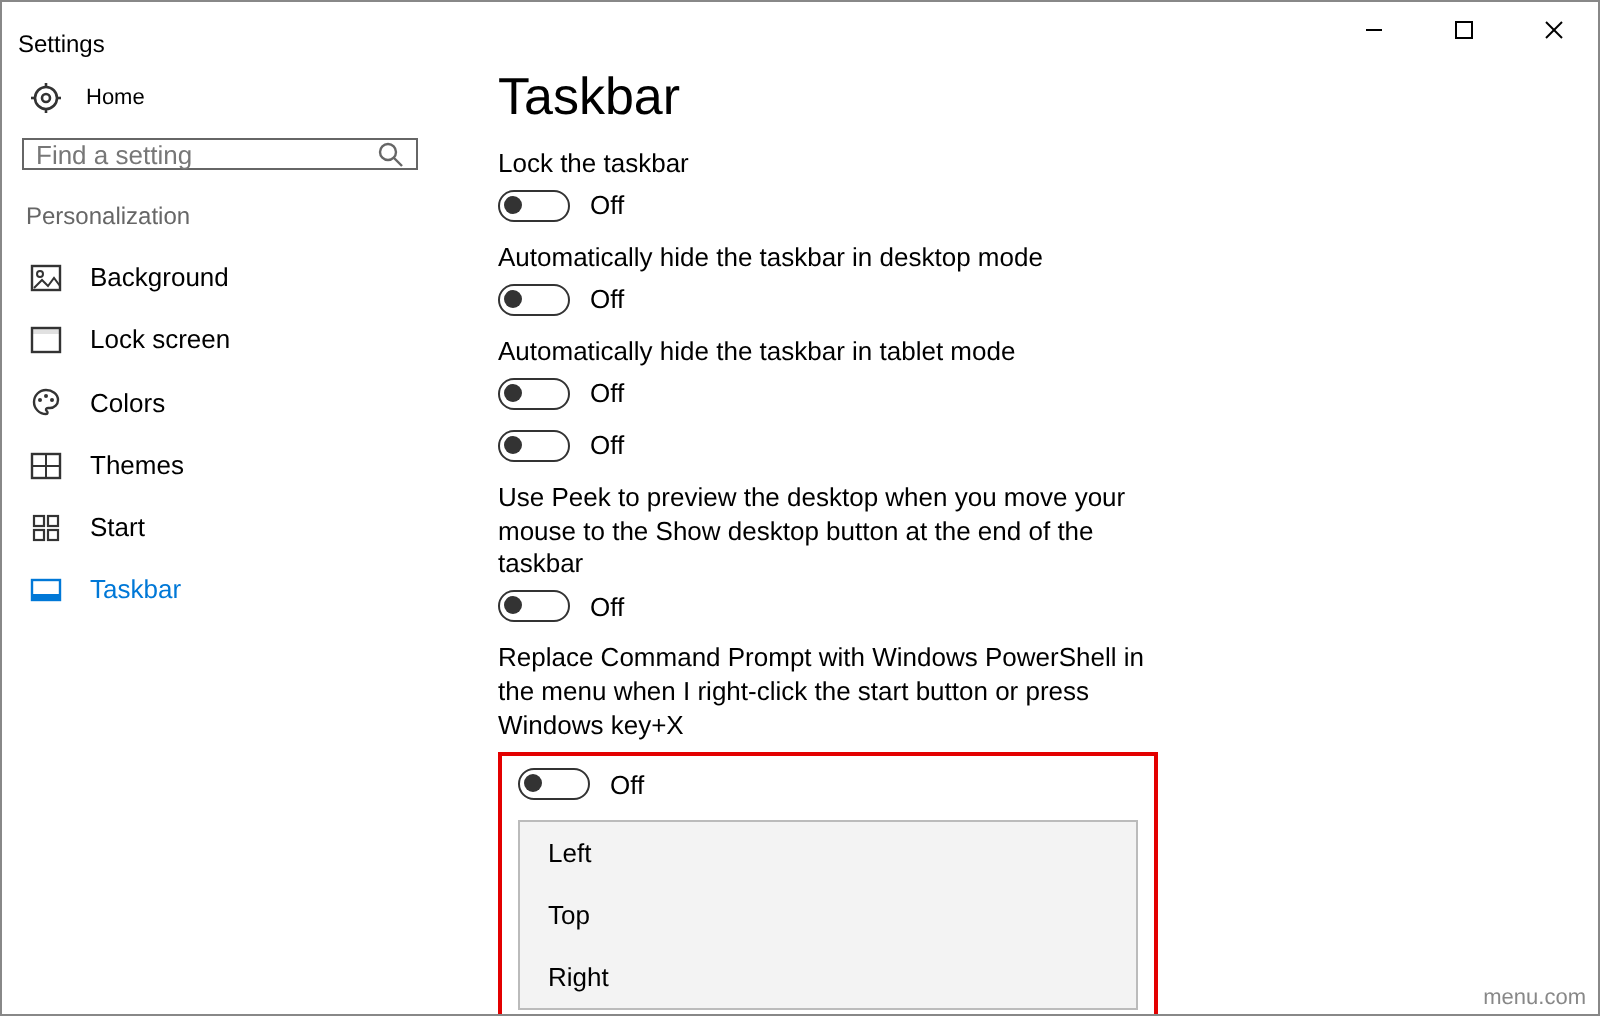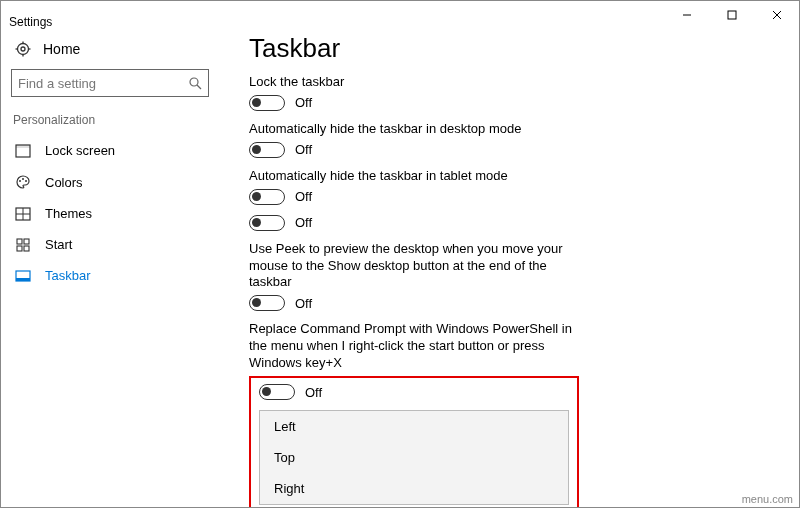--- a/index.html
+++ b/index.html
@@ -46,32 +46,32 @@
     overflow: hidden;
   }
   .sidebar {
     width: 218px;
     padding: 6px 0 0 0;
   }
   .home-row {
     display: flex;
     align-items: center;
     padding: 6px 12px 12px 12px;
-    font-size: 14px;
+    font-size: 11px;
   }
   .home-row .gear {
     width: 20px;
     display: inline-flex;
     justify-content: center;
     margin-right: 10px;
   }
   .search {
     margin: 0 10px 12px 10px;
     border: 1px solid #666;
-    height: 28px;
+    height: 16px;
     display: flex;
     align-items: center;
     padding: 0 6px;
     color: #777;
   }
   .search span.placeholder { flex: 1; font-size: 13px; }
   .sect-header {
     padding: 4px 12px 8px 12px;
     color: #666;
     font-size: 12px;
@@ -200,20 +200,30 @@
         <span>
           <svg width="14" height="14" viewBox="0 0 14 14">
               <circle cx="6" cy="6" r="4" fill="none" stroke="#666" stroke-width="1.2"></circle>
               <line x1="9" y1="9" x2="13" y2="13" stroke="#666" stroke-width="1.2"></line>
             </svg>
         </span>
       </div>
 
       <div class="sect-header">Personalization</div>
 
+      <div class="nav-item">
+        <span class="icon">
+          <svg width="16" height="14" viewBox="0 0 16 14">
+              <rect x="1" y="1" width="14" height="12" fill="none" stroke="currentColor" stroke-width="1.2"></rect>
+              <circle cx="5" cy="5" r="1.5" fill="none" stroke="currentColor" stroke-width="1"></circle>
+              <polyline points="2,12 6,8 9,11 12,7 15,11" fill="none" stroke="currentColor" stroke-width="1"></polyline>
+            </svg>
+        </span>
+        <span>Background</span>
+      </div>
 
       <div class="nav-item">
         <span class="icon">
           <svg width="16" height="14" viewBox="0 0 16 14">
               <rect x="1" y="1" width="14" height="12" fill="none" stroke="currentColor" stroke-width="1.2"></rect>
               <rect x="1" y="1" width="14" height="3" fill="currentColor" opacity="0.15"></rect>
             </svg>
         </span>
         <span>Lock screen</span>
       </div>

